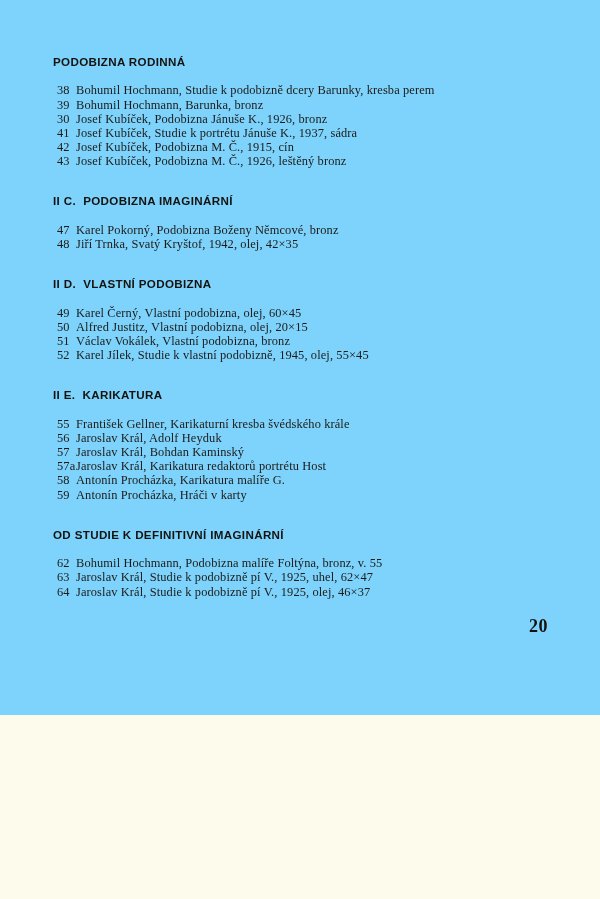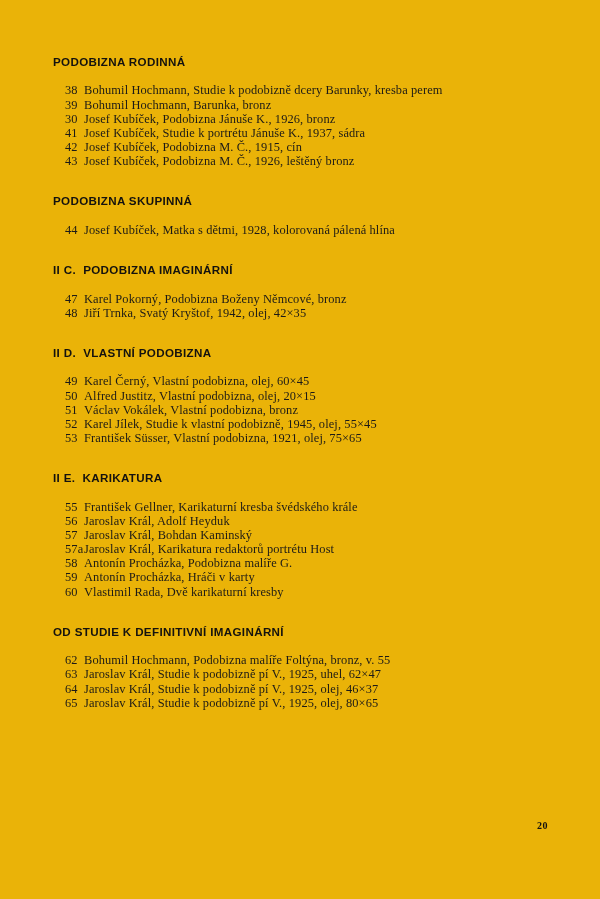--- a/index.html
+++ b/index.html
@@ -12,22 +12,22 @@
     height: 899px;
     background: #fdfbeb;
     font-family: "Liberation Serif", "DejaVu Serif", serif;
     color: #1c1a17;
     overflow: hidden;
   }
 
   .page {
     position: relative;
     width: 600px;
-    height: 899px;
-    background: #eab308;
+    height: 715px;
+    background: #7dd3fc;
     box-sizing: border-box;
     padding: 55px 24px 40px 53px;
   }
 
   
   .section {
     margin: 0 0 0 0;
   }
   .section + .section {
     margin-top: 26px;
@@ -39,21 +39,21 @@
     font-size: 11.6px;
     letter-spacing: 0.35px;
     color: #14120f;
     margin: 0 0 14px 0;
     white-space: pre;
     line-height: 1.25;
   }
 
   .entries {
     list-style: none;
-    margin: 12px;
+    margin: 4px;
     padding: 0;
   }
 
   .entry {
     display: block;
     font-family: "Liberation Serif", "DejaVu Serif", serif;
     font-size: 12.4px;
     line-height: 14.15px;
     color: #1c1a17;
     letter-spacing: 0.12px;
@@ -67,24 +67,24 @@
   }
 
   .entry .txt {
     display: inline;
   }
 
   
   .folio {
     position: absolute;
     right: 52px;
-    bottom: 68px;
+    bottom: 78px;
     font-family: "Liberation Serif", "DejaVu Serif", serif;
     font-weight: bold;
-    font-size: 10px;
+    font-size: 18px;
     letter-spacing: 0.5px;
     color: #141210;
   }
 </style>
 </head>
 <body>
 
 <div class="page">
 
   <div id="sections-root">
@@ -93,60 +93,51 @@
         <ul class="entries">
           <li class="entry"><span class="num">38</span><span class="txt">Bohumil Hochmann, Studie k podobizně dcery Barunky, kresba perem</span></li>
           <li class="entry"><span class="num">39</span><span class="txt">Bohumil Hochmann, Barunka, bronz</span></li>
           <li class="entry"><span class="num">30</span><span class="txt">Josef Kubíček, Podobizna Jánuše K., 1926, bronz</span></li>
           <li class="entry"><span class="num">41</span><span class="txt">Josef Kubíček, Studie k portrétu Jánuše K., 1937, sádra</span></li>
           <li class="entry"><span class="num">42</span><span class="txt">Josef Kubíček, Podobizna M. Č., 1915, cín</span></li>
           <li class="entry"><span class="num">43</span><span class="txt">Josef Kubíček, Podobizna M. Č., 1926, leštěný bronz</span></li>
         </ul>
       </div>
       <div class="section">
-        <div class="section-heading">PODOBIZNA SKUPINNÁ</div>
-        <ul class="entries">
-          <li class="entry"><span class="num">44</span><span class="txt">Josef Kubíček, Matka s dětmi, 1928, kolorovaná pálená hlína</span></li>
-        </ul>
-      </div>
-      <div class="section">
         <div class="section-heading">II C.  PODOBIZNA IMAGINÁRNÍ</div>
         <ul class="entries">
           <li class="entry"><span class="num">47</span><span class="txt">Karel Pokorný, Podobizna Boženy Němcové, bronz</span></li>
           <li class="entry"><span class="num">48</span><span class="txt">Jiří Trnka, Svatý Kryštof, 1942, olej, 42×35</span></li>
         </ul>
       </div>
       <div class="section">
         <div class="section-heading">II D.  VLASTNÍ PODOBIZNA</div>
         <ul class="entries">
           <li class="entry"><span class="num">49</span><span class="txt">Karel Černý, Vlastní podobizna, olej, 60×45</span></li>
           <li class="entry"><span class="num">50</span><span class="txt">Alfred Justitz, Vlastní podobizna, olej, 20×15</span></li>
           <li class="entry"><span class="num">51</span><span class="txt">Václav Vokálek,  Vlastní podobizna, bronz</span></li>
           <li class="entry"><span class="num">52</span><span class="txt">Karel Jílek, Studie k vlastní podobizně, 1945, olej, 55×45</span></li>
-          <li class="entry"><span class="num">53</span><span class="txt">František Süsser, Vlastní podobizna, 1921, olej, 75×65</span></li>
         </ul>
       </div>
       <div class="section">
         <div class="section-heading">II E.  KARIKATURA</div>
         <ul class="entries">
           <li class="entry"><span class="num">55</span><span class="txt">František Gellner, Karikaturní kresba švédského krále</span></li>
           <li class="entry"><span class="num">56</span><span class="txt">Jaroslav Král, Adolf Heyduk</span></li>
           <li class="entry"><span class="num">57</span><span class="txt">Jaroslav Král, Bohdan Kaminský</span></li>
           <li class="entry"><span class="num">57a</span><span class="txt">Jaroslav Král, Karikatura redaktorů portrétu Host</span></li>
-          <li class="entry"><span class="num">58</span><span class="txt">Antonín Procházka, Podobizna malíře G.</span></li>
+          <li class="entry"><span class="num">58</span><span class="txt">Antonín Procházka, Karikatura malíře G.</span></li>
           <li class="entry"><span class="num">59</span><span class="txt">Antonín Procházka, Hráči v karty</span></li>
-          <li class="entry"><span class="num">60</span><span class="txt">Vlastimil Rada, Dvě karikaturní kresby</span></li>
         </ul>
       </div>
       <div class="section">
         <div class="section-heading">OD STUDIE K DEFINITIVNÍ IMAGINÁRNÍ</div>
         <ul class="entries">
           <li class="entry"><span class="num">62</span><span class="txt">Bohumil Hochmann, Podobizna malíře Foltýna, bronz, v. 55</span></li>
           <li class="entry"><span class="num">63</span><span class="txt">Jaroslav Král, Studie k podobizně pí V., 1925, uhel, 62×47</span></li>
           <li class="entry"><span class="num">64</span><span class="txt">Jaroslav Král, Studie k podobizně pí V., 1925, olej, 46×37</span></li>
-          <li class="entry"><span class="num">65</span><span class="txt">Jaroslav Král, Studie k podobizně pí V., 1925, olej, 80×65</span></li>
         </ul>
       </div>
     </div>
 
   <div class="folio">20</div>
 
 </div>
 
 </body></html>

